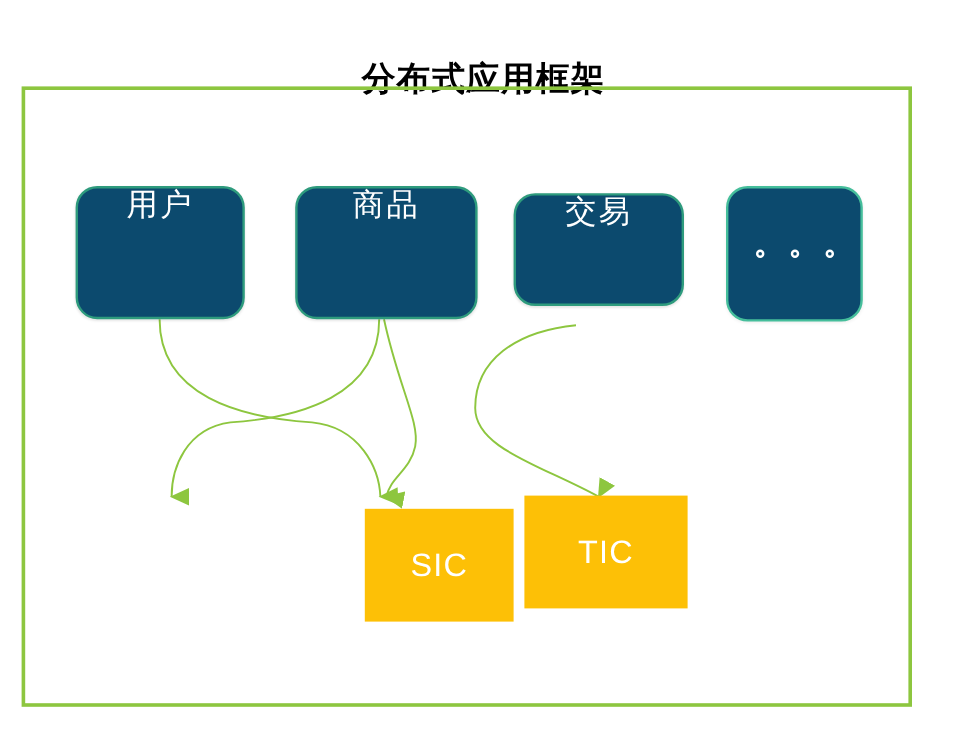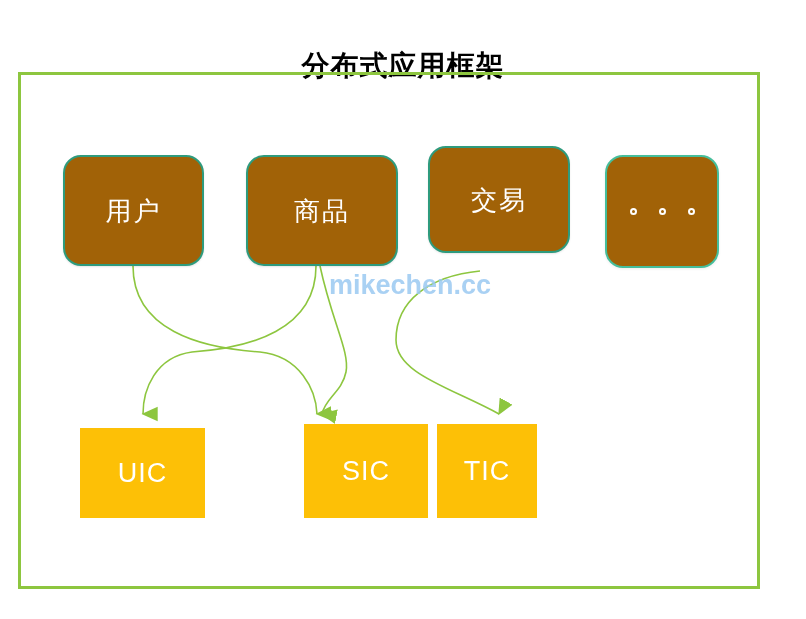--- a/index.html
+++ b/index.html
@@ -54,26 +54,25 @@
     left: 0;
     top: 0;
     width: 806px;
     height: 619px;
     pointer-events: none;
   }
 
   
   .node-green {
     position: absolute;
-    background: #a16207;
+    background: #0c4a6e;
     border: 2px solid #2E9B7D;
     border-radius: 18px;
     box-sizing: border-box;
     display: flex;
-    align-items: center;
     justify-content: center;
     box-shadow: 0 1px 2px rgba(0,0,0,0.10);
   }
   .node-green .label {
     color: #ffffff;
     font-size: 26px;
     font-family: "Liberation Sans", "DejaVu Sans", sans-serif;
     letter-spacing: 2px;
     line-height: 1;
   }
@@ -144,47 +143,43 @@
 
     <path d="M 133 266 C 133 330, 200 348, 260 352 C 300 356, 316 390, 317 414" fill="none" stroke="#8DC63F" stroke-width="1.6" marker-end="url(#arrow)"></path>
 
     <path d="M 316 266 C 316 330, 250 348, 192 352 C 155 357, 143 390, 143 414" fill="none" stroke="#8DC63F" stroke-width="1.6" marker-end="url(#arrow)"></path>
 
     <path d="M 320 266 C 332 322, 350 352, 346 372 C 342 392, 325 398, 322 414" fill="none" stroke="#8DC63F" stroke-width="1.6" marker-end="url(#arrow)"></path>
 
     <path d="M 480 271 C 430 276, 396 300, 396 340 C 396 374, 452 388, 499 414" fill="none" stroke="#8DC63F" stroke-width="1.6" marker-end="url(#arrow)"></path>
   </svg>
 
-  <div class="watermark">mikechen.cc</div>
 
   <div class="node-green" style="left:63px; top:155px; width:141px; height:111px;">
     <span class="label">用户</span>
   </div>
 
   <div class="node-green" style="left:246px; top:155px; width:152px; height:111px;">
     <span class="label">商品</span>
   </div>
 
-  <div class="node-green" style="left:428px; top:146px; width:142px; height:107px;">
+  <div class="node-green" style="left:428px; top:161px; width:142px; height:94px;">
     <span class="label">交易</span>
   </div>
 
   <div class="node-green ellipsis" style="left:605px; top:155px; width:114px; height:113px;">
     <span class="dots">
       <span class="dot"></span>
       <span class="dot"></span>
       <span class="dot"></span>
     </span>
   </div>
 
-  <div class="node-yellow" style="left:80px; top:428px; width:125px; height:90px;">
-    <span class="label">UIC</span>
-  </div>
 
   <div class="node-yellow" style="left:256px; top:424px; width:124px; height:94px;margin-left:48px;">
     <span class="label">SIC</span>
   </div>
 
-  <div class="node-yellow" style="left:437px; top:424px; width:100px; height:94px;">
+  <div class="node-yellow" style="left:437px; top:413px; width:136px; height:94px;">
     <span class="label">TIC</span>
   </div>
 
 </div>
 
 </body></html>

